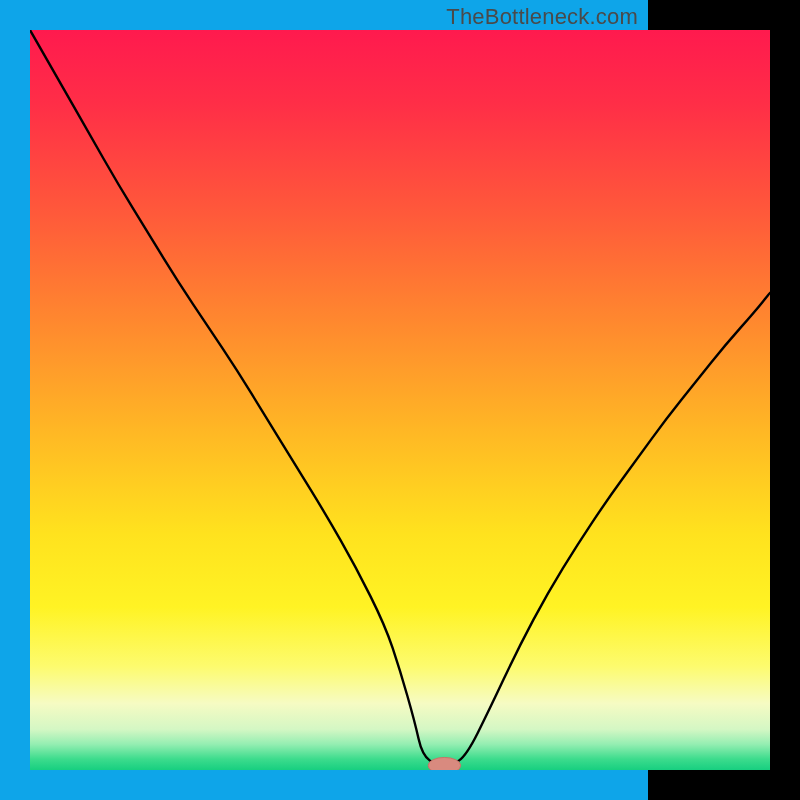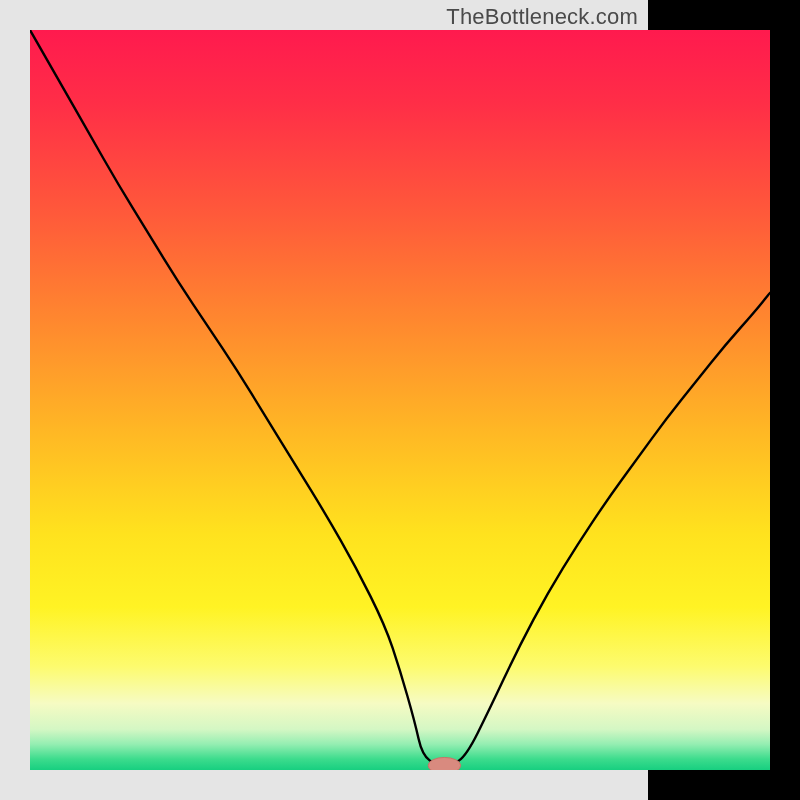--- a/index.html
+++ b/index.html
@@ -8,21 +8,21 @@
     width: 800px;
     height: 800px;
     background: #000;
     overflow: hidden;
     font-family: Arial, Helvetica, sans-serif;
   }
   .frame {
     position: relative;
     width: 648px;
     height: 800px;
-    background: #e5e5e5;
+    background: #0ea5e9;
   }
   .watermark {
     position: absolute;
     top: 4px;
     right: 10px;
     color: #4a4a4a;
     font-size: 22px;
     font-weight: 500;
     letter-spacing: 0.2px;
     z-index: 10;

